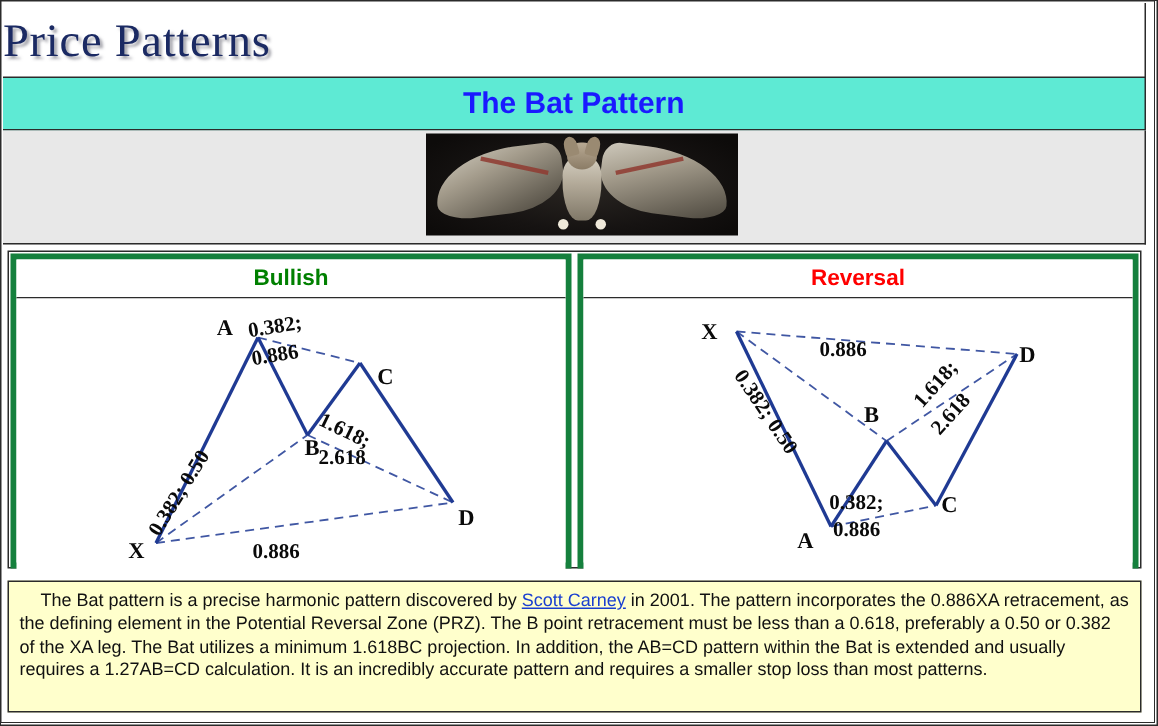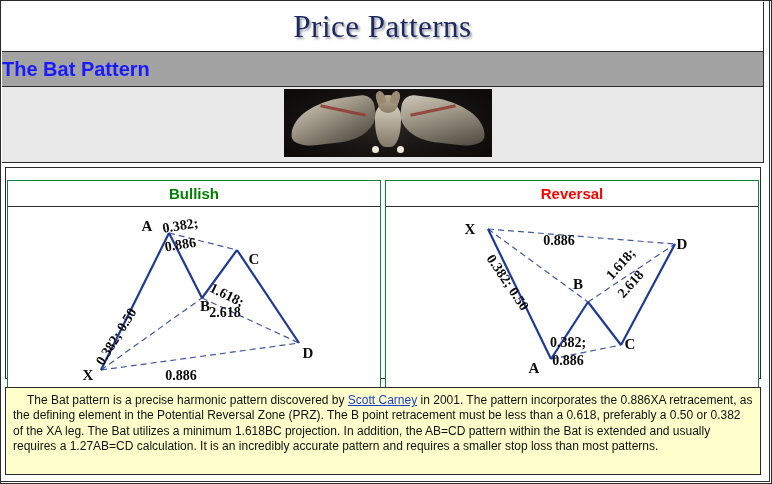--- a/index.html
+++ b/index.html
@@ -30,42 +30,41 @@
   .title-cell {
     position: absolute;
     left: 1px; top: 1px;
     width: 762px; height: 50px;
     box-sizing: border-box;
     border-bottom: 1px solid #2b2b2b;
     border-right: 1px solid #2b2b2b;
     background: #ffffff;
     display: flex;
     align-items: center;
-    justify-content: center;
   }
   .main-title {
     font-family: "Liberation Serif", "DejaVu Serif", serif;
     font-size: 31px;
     color: #1b2a63;
     letter-spacing: 0.5px;
     text-shadow: 2px 2px 2px rgba(130,130,140,0.70);
     white-space: nowrap;
   }
 
   .subtitle-cell {
     position: absolute;
     left: 1px; top: 51px;
     width: 762px; height: 35px;
     box-sizing: border-box;
     border-bottom: 1px solid #2b2b2b;
     border-right: 1px solid #2b2b2b;
-    background: #a3a3a3;
+    background: #5eead4;
     display: flex;
     align-items: center;
-    justify-content: flex-start;
+    justify-content: center;
   }
   .sub-title {
     font-family: "Liberation Sans", sans-serif;
     font-weight: bold;
     font-size: 20px;
     color: #1a1aff;
     white-space: nowrap;
   }
 
   
@@ -151,24 +150,24 @@
   .diagram-table {
     position: absolute;
     left: 4px; top: 166px;
     width: 756px; height: 212px;
     box-sizing: border-box;
     border: 1px solid #2b2b2b;
     background: #ffffff;
   }
   .diag-col {
     position: absolute;
-    top: 12px;
+    top: 1px;
     width: 374px; height: 100%;
     box-sizing: border-box;
-    border: 1px solid #15803d;
+    border: 4px solid #15803d;
   }
   .diag-col.left  { left: 1px; }
   .diag-col.right { left: 379px; }
 
   .diag-head {
     height: 26px;
     box-sizing: border-box;
     border-bottom: 1px solid #2b2b2b;
     display: flex;
     align-items: center;

